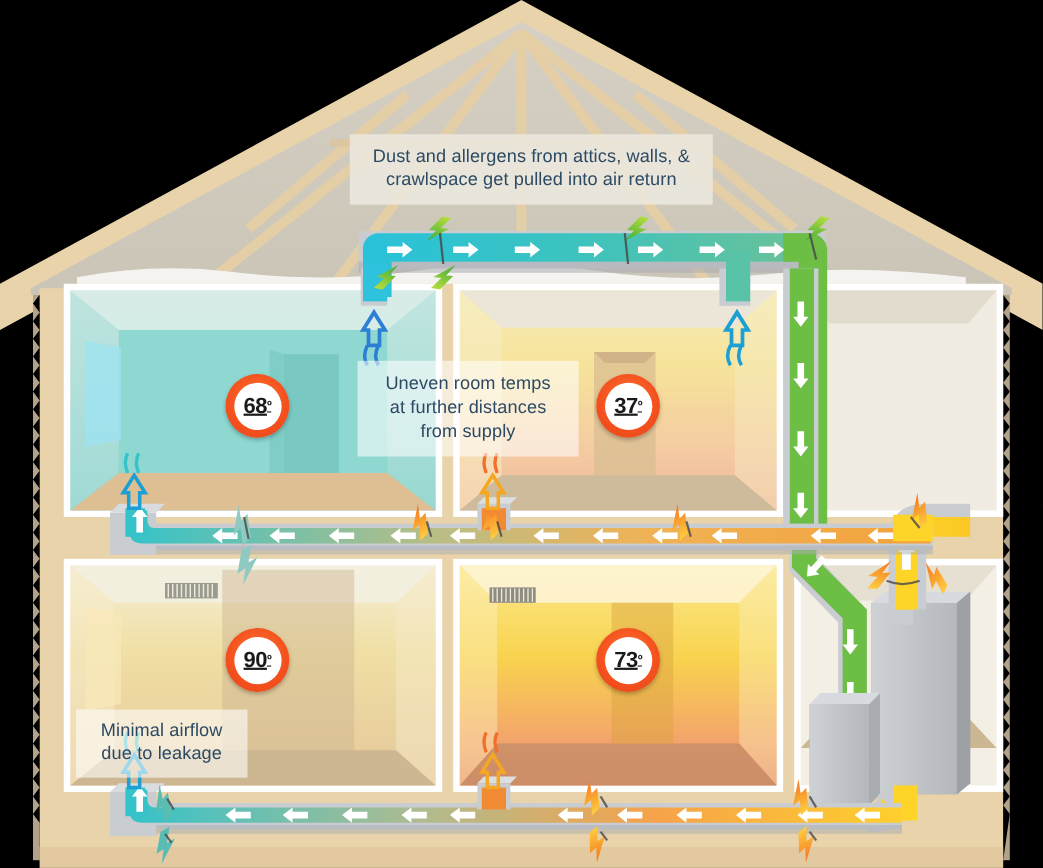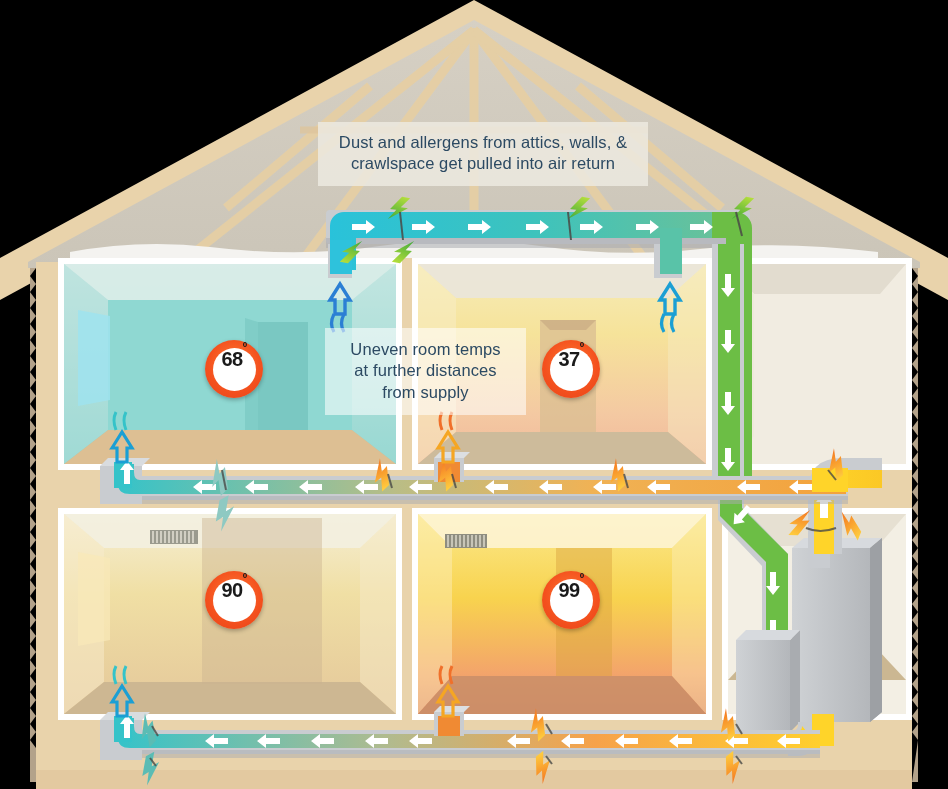--- a/index.html
+++ b/index.html
@@ -33,24 +33,25 @@
   }
 
   .temp-badge{
     position:absolute;width:58px;height:58px;border-radius:50%;
     background:radial-gradient(circle at 50% 42%, #ff7a33 0%, #f4511e 58%, #e8431a 100%);
     box-shadow:0 2px 4px rgba(0,0,0,.28);
     display:flex;align-items:center;justify-content:center;
   }
   .temp-badge .inner{
     width:43px;height:43px;border-radius:50%;background:#fff;
-    display:flex;justify-content:center;
+    display:flex;align-items:center;justify-content:center;
     font-weight:bold;font-size:20px;color:#1a1a1a;
     font-family:"Liberation Sans",sans-serif;
     letter-spacing:-.5px;
+    text-decoration:underline;
   }
   .temp-badge .inner sup{font-size:12px;vertical-align:super;line-height:0;}
 </style>
 </head>
 <body>
 
 <div id="stage">
 
   <svg width="948" height="789" viewBox="0 0 948 789">
     <defs>
@@ -465,20 +466,22 @@
     </g>
   </svg>
 
   <div class="callout" id="callout-uneven">Uneven room temps
 at further distances
 from supply</div>
 
   <div class="callout" id="callout-attic">Dust and allergens from attics, walls, &amp;
 crawlspace get pulled into air return</div>
 
+  <div class="callout" id="callout-minimal">Minimal airflow
+due to leakage</div>
 
   <div class="temp-badge" style="left:205px;top:340px;">
     <div class="inner">
         <span>68</span>
         <sup>º</sup>
       </div>
   </div>
 
   <div class="temp-badge" style="left:542px;top:340px;">
     <div class="inner">
@@ -489,18 +492,18 @@
 
   <div class="temp-badge" style="left:205px;top:571px;">
     <div class="inner">
         <span>90</span>
         <sup>º</sup>
       </div>
   </div>
 
   <div class="temp-badge" style="left:542px;top:571px;">
     <div class="inner">
-        <span>99</span>
+        <span>73</span>
         <sup>º</sup>
       </div>
   </div>
 
 </div>
 
 </body></html>

